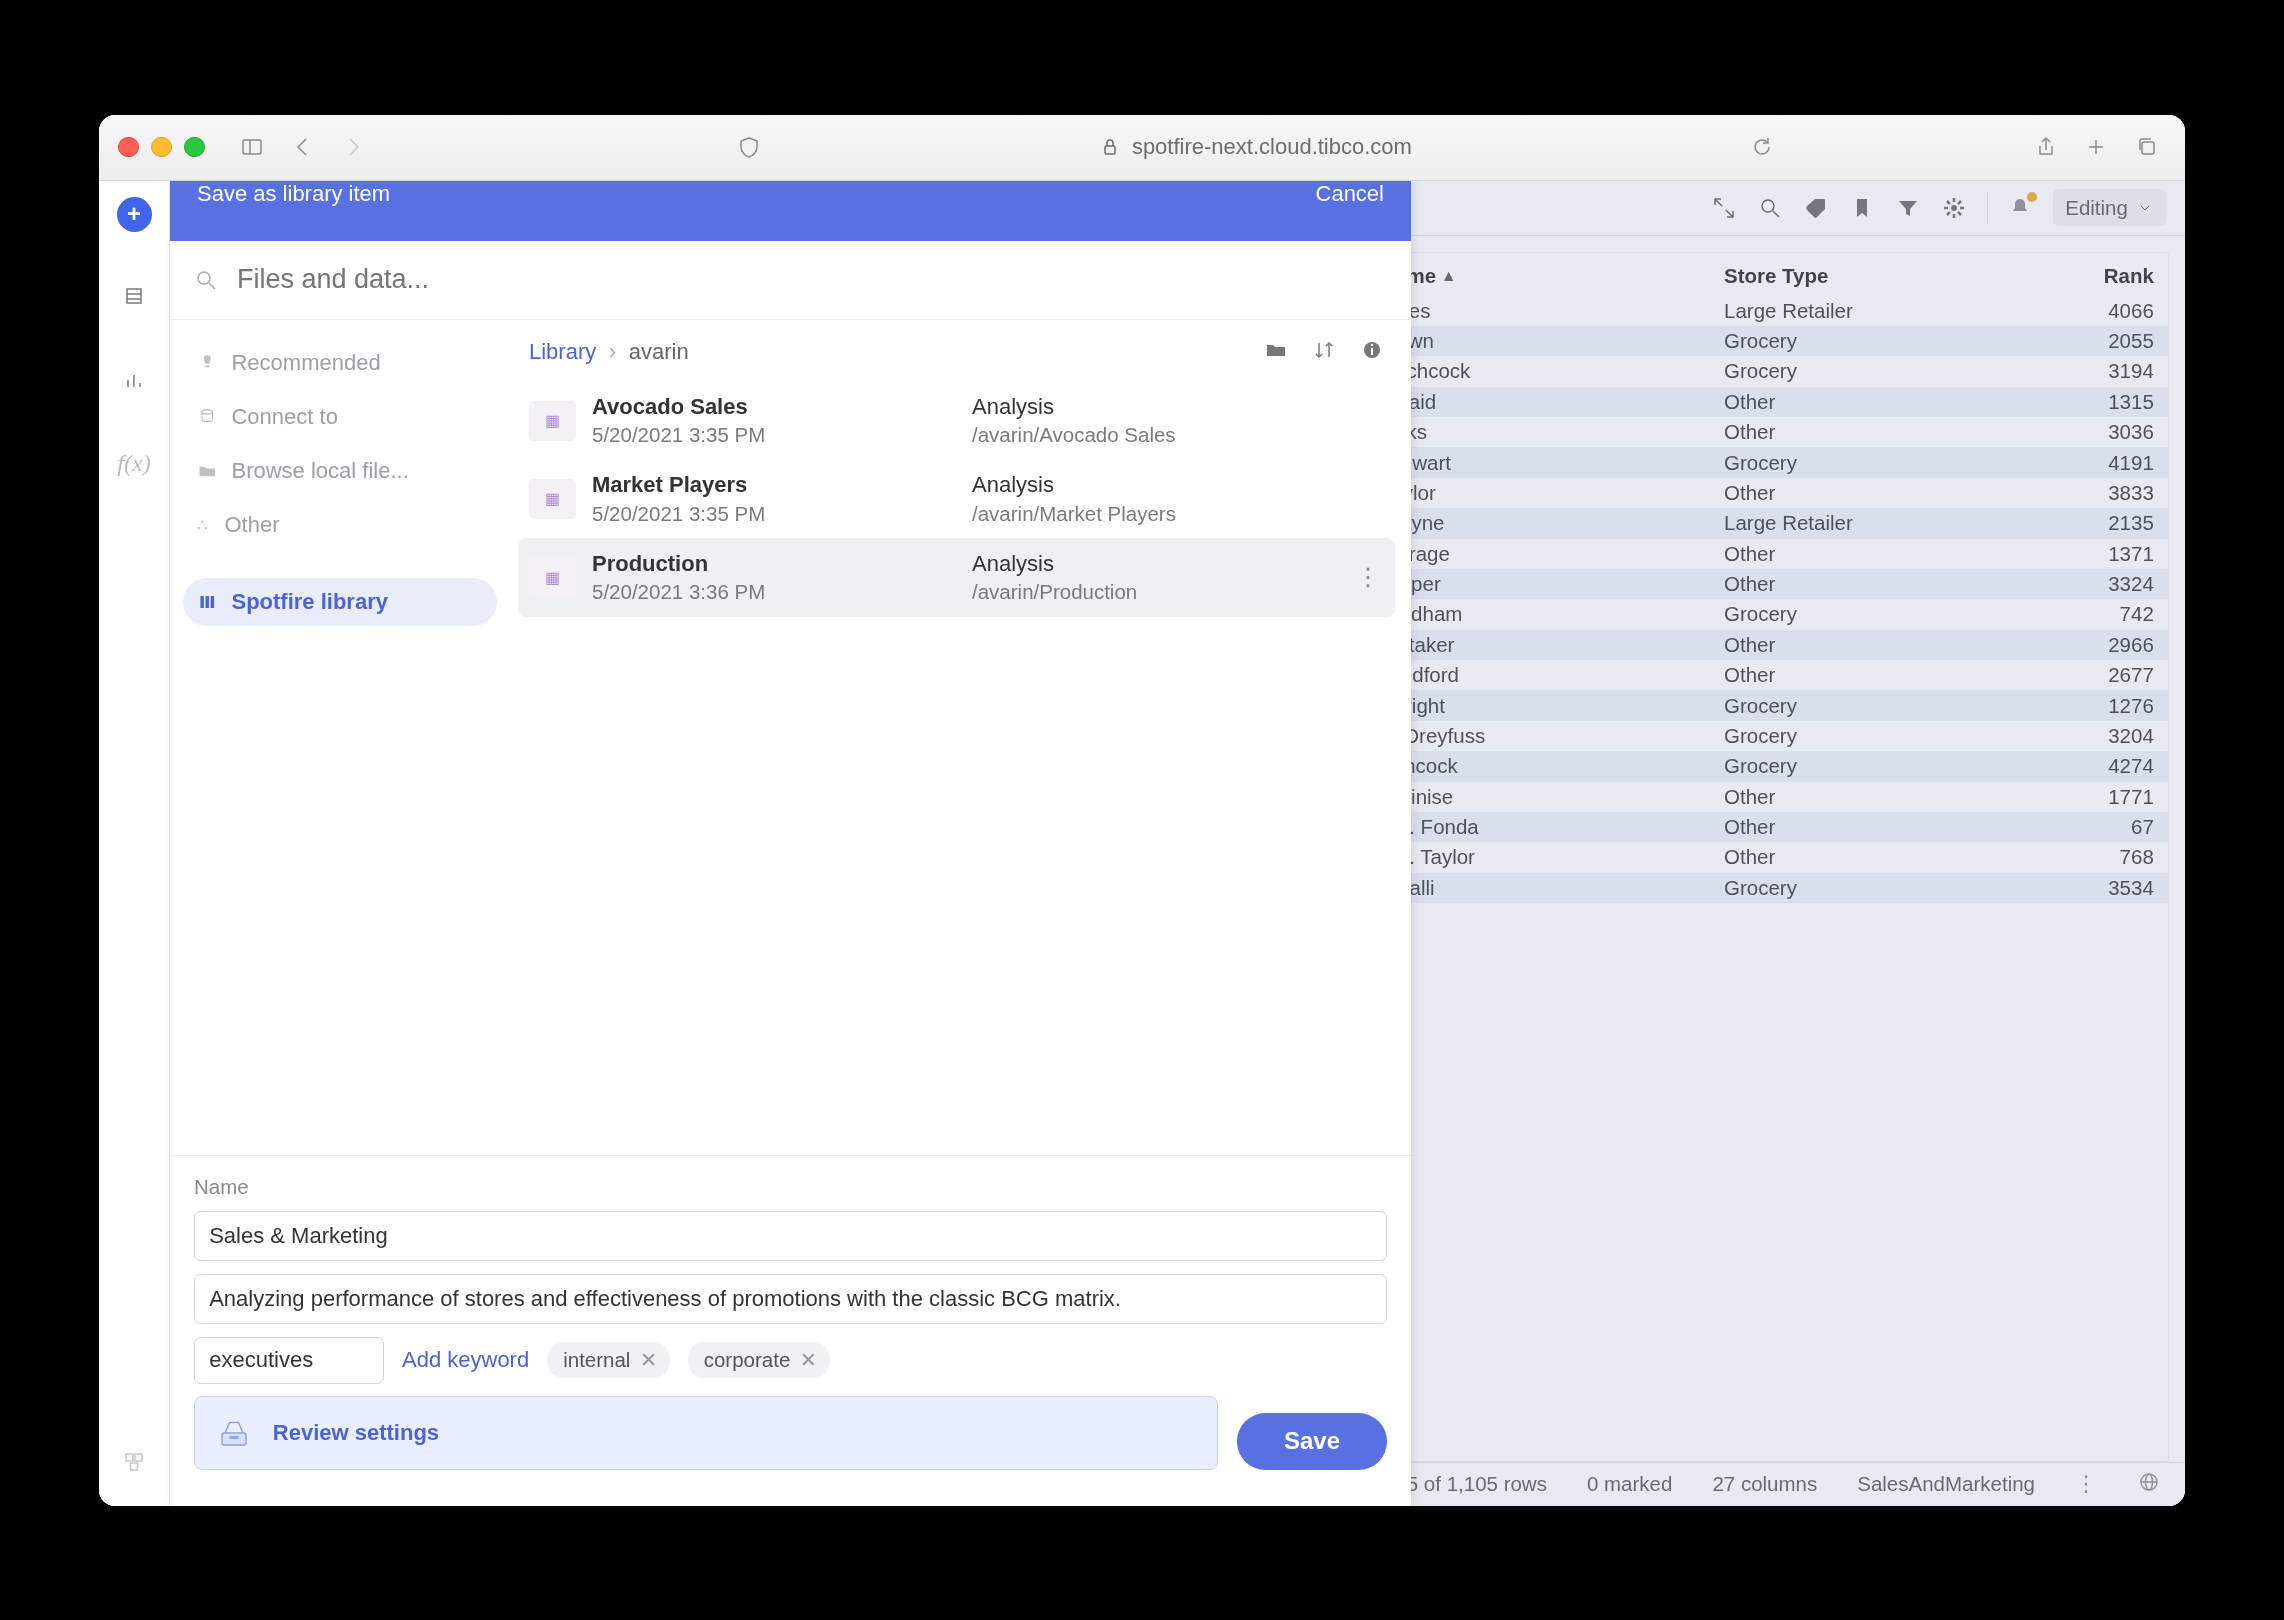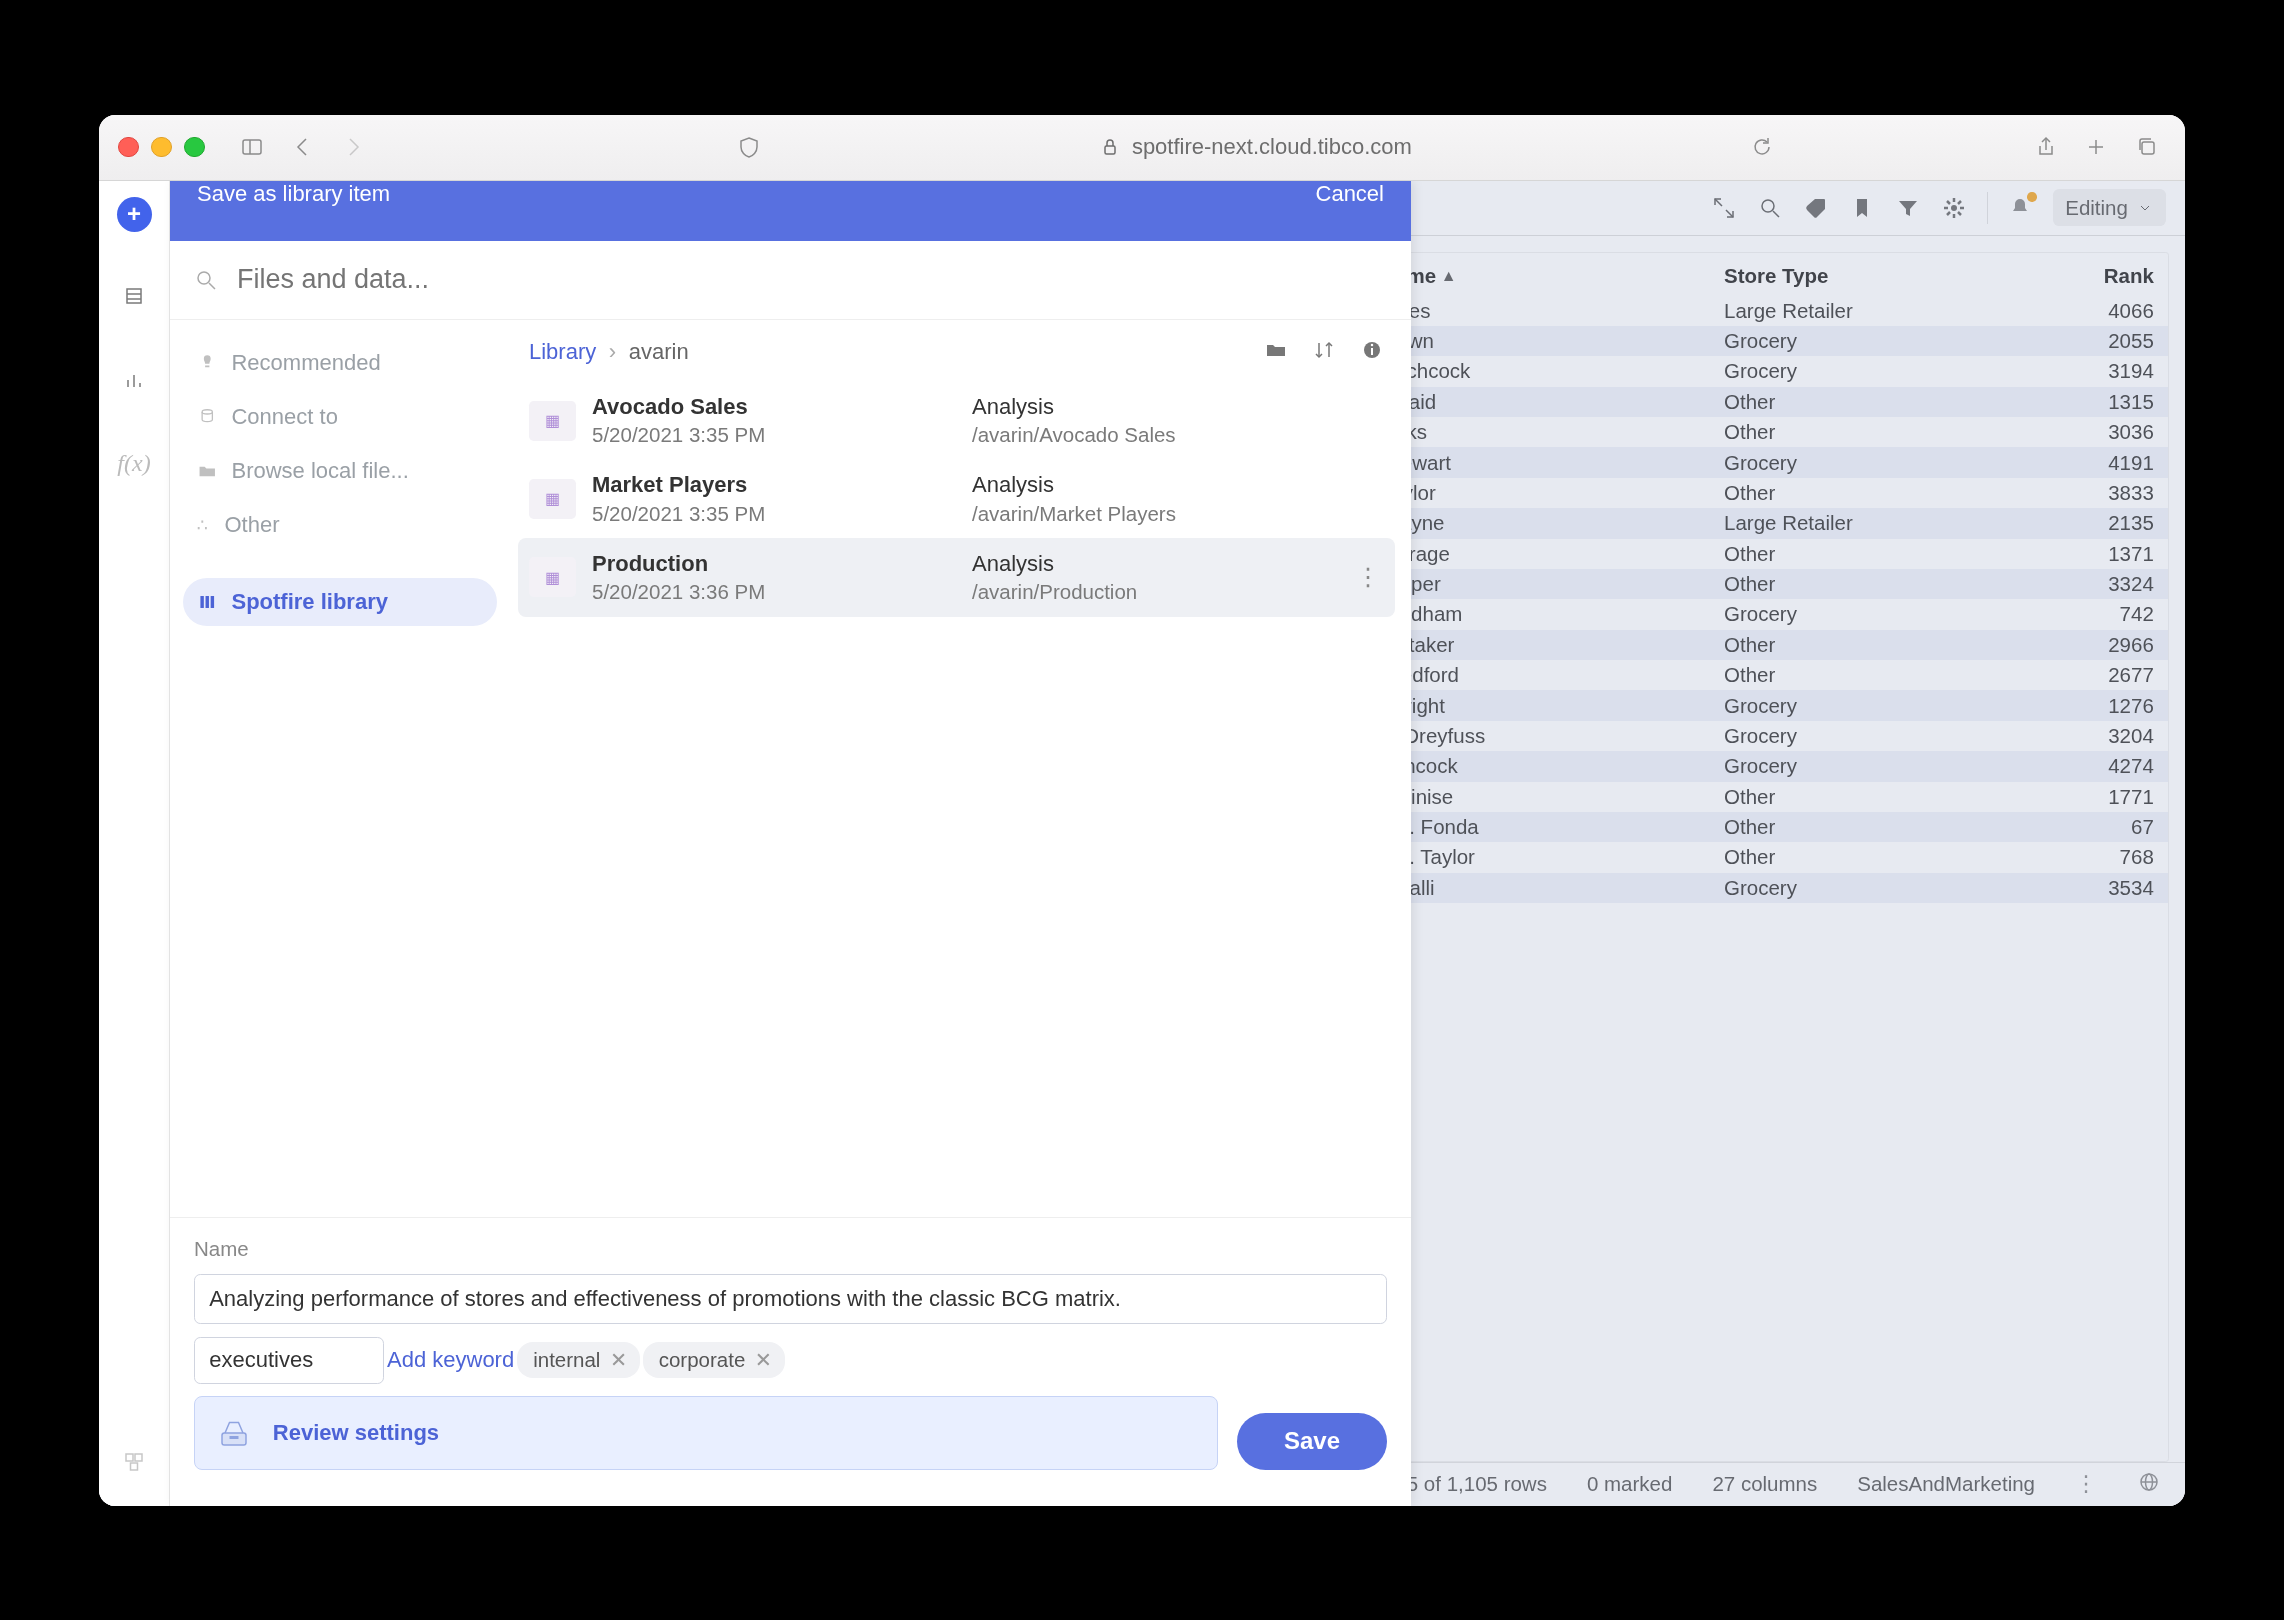--- a/index.html
+++ b/index.html
@@ -73,21 +73,21 @@
   .file-thumb { width:47px; height:40px; background:#f3f1f6; border-radius:4.7px; flex-shrink:0; display:flex; align-items:center; justify-content:center; font-size:16px; color:#b08fd8;}
   .file-col1 { flex:1; }
   .file-col2 { flex:1; }
   .file-title { font-weight:600; font-size:22px; color:#333;}
   .file-sub { font-size:20.5px; color:#7a7a7a; margin-top:3.2px;}
   .file-label { font-size:22px; color:#333;}
   .file-more { width:32px; color:#888; font-size:24px; text-align:center;}
   .modal-footer { border-top:0.8px solid #eee; padding:19px 24px 36px 24px; display:flex; flex-direction:column; gap:12.6px; }
   .ft-label { color:#888; font-size:20.5px; }
   .ft-input { width:100%; border:0.8px solid #d0d4df; border-radius:6.3px; padding:11px 14.2px; font-size:22px; color:#333; }
-  .kw-row { display:flex; align-items:center; gap:3px; flex-wrap:wrap;}
+  .kw-row { display:flex; align-items:center; gap:18px; flex-wrap:wrap;}
   .kw-input { border:0.8px solid #d0d4df; border-radius:6.3px; padding:9.5px 14.2px; font-size:22px; color:#333; width:190px;}
   .kw-add { color:#4c63d6; font-size:22px; font-weight:500;}
   .kw-chip { background:#f0f1f4; border-radius:16px; padding:6.3px 12.6px 6.3px 16px; display:flex; align-items:center; gap:9.5px; font-size:20.5px; color:#555;}
   .kw-chip .x{color:#999;}
   .info-banner { background:#e9efff; border:0.8px solid #c6d3f6; border-radius:8px; padding:14.2px 17.4px; display:flex; align-items:center; gap:17.4px; }
   .banner-icon { width:43px; height:43px; display:flex; align-items:center; justify-content:center; font-size:28.5px;}
   .banner-text { flex:1; font-size:20.5px; color:#333; line-height:1.35;}
   .banner-link { color:#4c63d6; font-weight:600; font-size:22px; white-space:nowrap;}
   .action-row { display:flex; justify-content:space-between; align-items:flex-end; gap:19px;}
   .save-btn { background:#5870e0; color:#fff; border:none; border-radius:32px; padding:14.2px 47px; font-size:24px; font-weight:600;}
@@ -604,20 +604,21 @@
       <div class="file-sub">/avarin/Production</div>
     </div>
     <div class="file-more">⋮</div>
               </div>
             </div>
         </div>
       </div>
 
       <div class="modal-footer">
         <div class="ft-label">Name</div>
+        <input class="ft-input" value="Sales &amp; Marketing" style="">
         <input class="ft-input" value="Analyzing performance of stores and effectiveness of promotions with the classic BCG matrix." style="">
         <div class="kw-row">
           <input class="kw-input" value="executives" style="">
           <span class="kw-add">Add keyword</span>
           <span class="kw-chip">
               <span>internal</span>
               <span class="x">✕</span>
             </span>
           <span class="kw-chip">
               <span>corporate</span>

